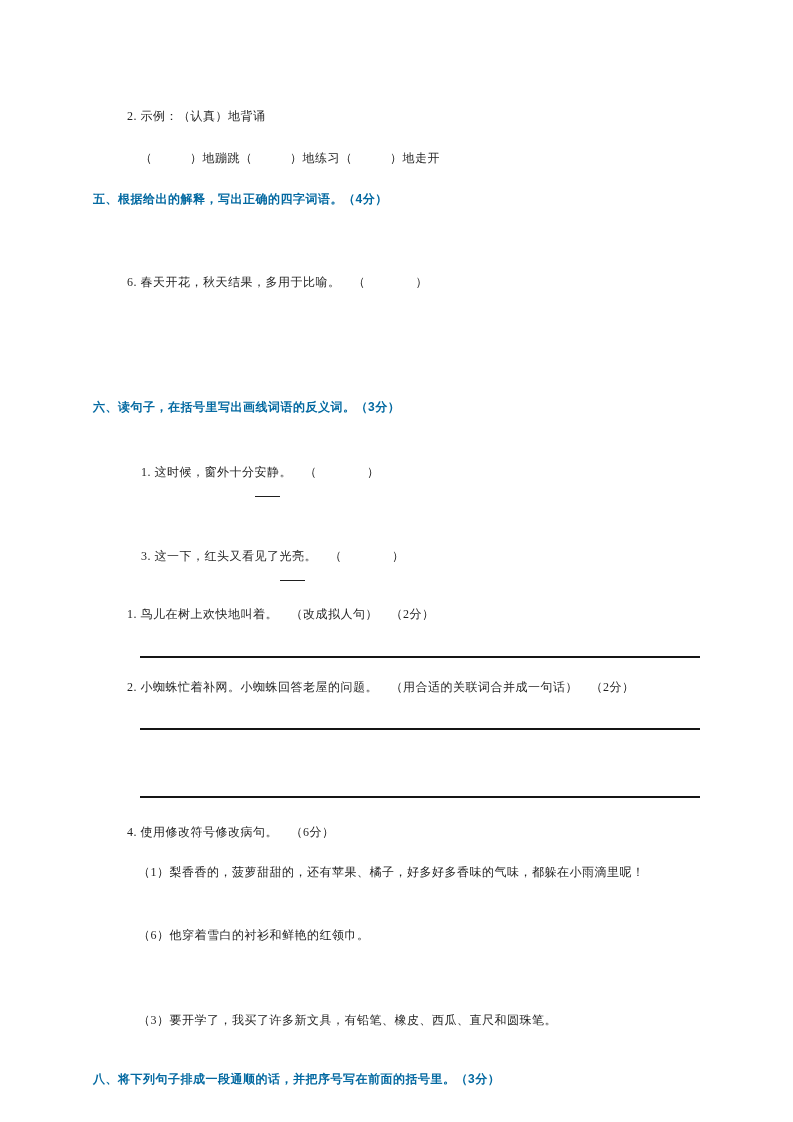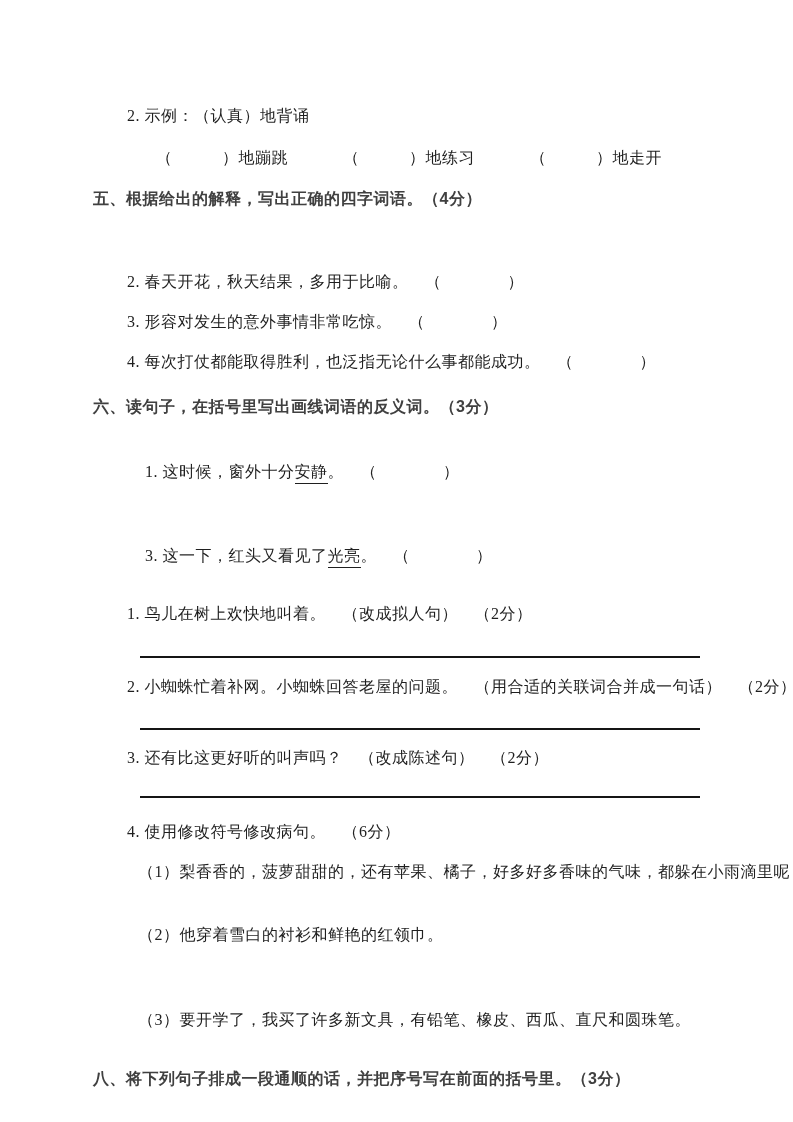--- a/index.html
+++ b/index.html
@@ -8,96 +8,92 @@
     background: #ffffff;
   }
   #page {
     position: relative;
     width: 793px;
     height: 1122px;
     background: #ffffff;
     overflow: hidden;
     font-family: "Liberation Serif", "DejaVu Serif", serif;
     color: #1f1f1f;
-    font-size: 16px;
+    font-size: 12px;
     line-height: 22px;
   }
   .row {
     position: absolute;
     white-space: pre;
     letter-spacing: 0.5px;
   }
   .heading {
     left: 93px;
     font-family: "Liberation Sans", "DejaVu Sans", sans-serif;
     font-weight: bold;
-    color: #404040;
+    color: #0369a1;
   }
   .item {
     left: 127px;
   }
   .subitem {
     left: 138px;
   }
   .blank-row {
-    left: 156px;
+    left: 140px;
     display: flex;
-    gap: 55px;
   }
   .answer-line {
     position: absolute;
     left: 140px;
     width: 560px;
     height: 0;
     border-top: 2px solid #151515;
   }
   .u-word {
     border-bottom: 1.5px solid #1f1f1f;
-    padding-bottom: 3px;
+    padding-bottom: 17px;
   }
 </style>
 </head>
 <body>
 
 <div id="page">
 
   <div class="row item" style="top:105px">2. 示例：（认真）地背诵</div>
 
   <div class="row blank-row" style="top:147px">
     <span>（　　　）地蹦跳</span>
     <span>（　　　）地练习</span>
     <span>（　　　）地走开</span>
   </div>
 
   <div class="row heading" style="top:188px">五、根据给出的解释，写出正确的四字词语。（4分）</div>
 
-  <div class="row item" style="top:271px">2. 春天开花，秋天结果，多用于比喻。　（　　　　）</div>
-  <div class="row item" style="top:311px">3. 形容对发生的意外事情非常吃惊。　（　　　　）</div>
-  <div class="row item" style="top:351px">4. 每次打仗都能取得胜利，也泛指无论什么事都能成功。　（　　　　）</div>
+  <div class="row item" style="top:271px">6. 春天开花，秋天结果，多用于比喻。　（　　　　）</div>
 
   <div class="row heading" style="top:396px">六、读句子，在括号里写出画线词语的反义词。（3分）</div>
 
   <div class="row item" style="top:439px">
     <span>1. 这时候，窗外十分</span><span class="u-word">安静</span><span>。　（　　　　）</span>
   </div>
   <div class="row item" style="top:523px">
     <span>3. 这一下，红头又看见了</span><span class="u-word">光亮</span><span>。　（　　　　）</span>
   </div>
 
 
   <div class="row item" style="top:603px">1. 鸟儿在树上欢快地叫着。　（改成拟人句）　（2分）</div>
   <div class="answer-line" style="top:656px"></div>
 
   <div class="row item" style="top:676px">2. 小蜘蛛忙着补网。小蜘蛛回答老屋的问题。　（用合适的关联词合并成一句话）　（2分）</div>
   <div class="answer-line" style="top:728px"></div>
 
-  <div class="row item" style="top:747px">3. 还有比这更好听的叫声吗？　（改成陈述句）　（2分）</div>
   <div class="answer-line" style="top:796px"></div>
 
   <div class="row item" style="top:821px">4. 使用修改符号修改病句。　（6分）</div>
 
   <div class="row subitem" style="top:861px">（1）梨香香的，菠萝甜甜的，还有苹果、橘子，好多好多香味的气味，都躲在小雨滴里呢！</div>
-  <div class="row subitem" style="top:924px">（2）他穿着雪白的衬衫和鲜艳的红领巾。</div>
+  <div class="row subitem" style="top:924px">（6）他穿着雪白的衬衫和鲜艳的红领巾。</div>
   <div class="row subitem" style="top:1009px">（3）要开学了，我买了许多新文具，有铅笔、橡皮、西瓜、直尺和圆珠笔。</div>
 
   <div class="row heading" style="top:1068px">八、将下列句子排成一段通顺的话，并把序号写在前面的括号里。（3分）</div>
 
 </div>
 
 </body></html>

